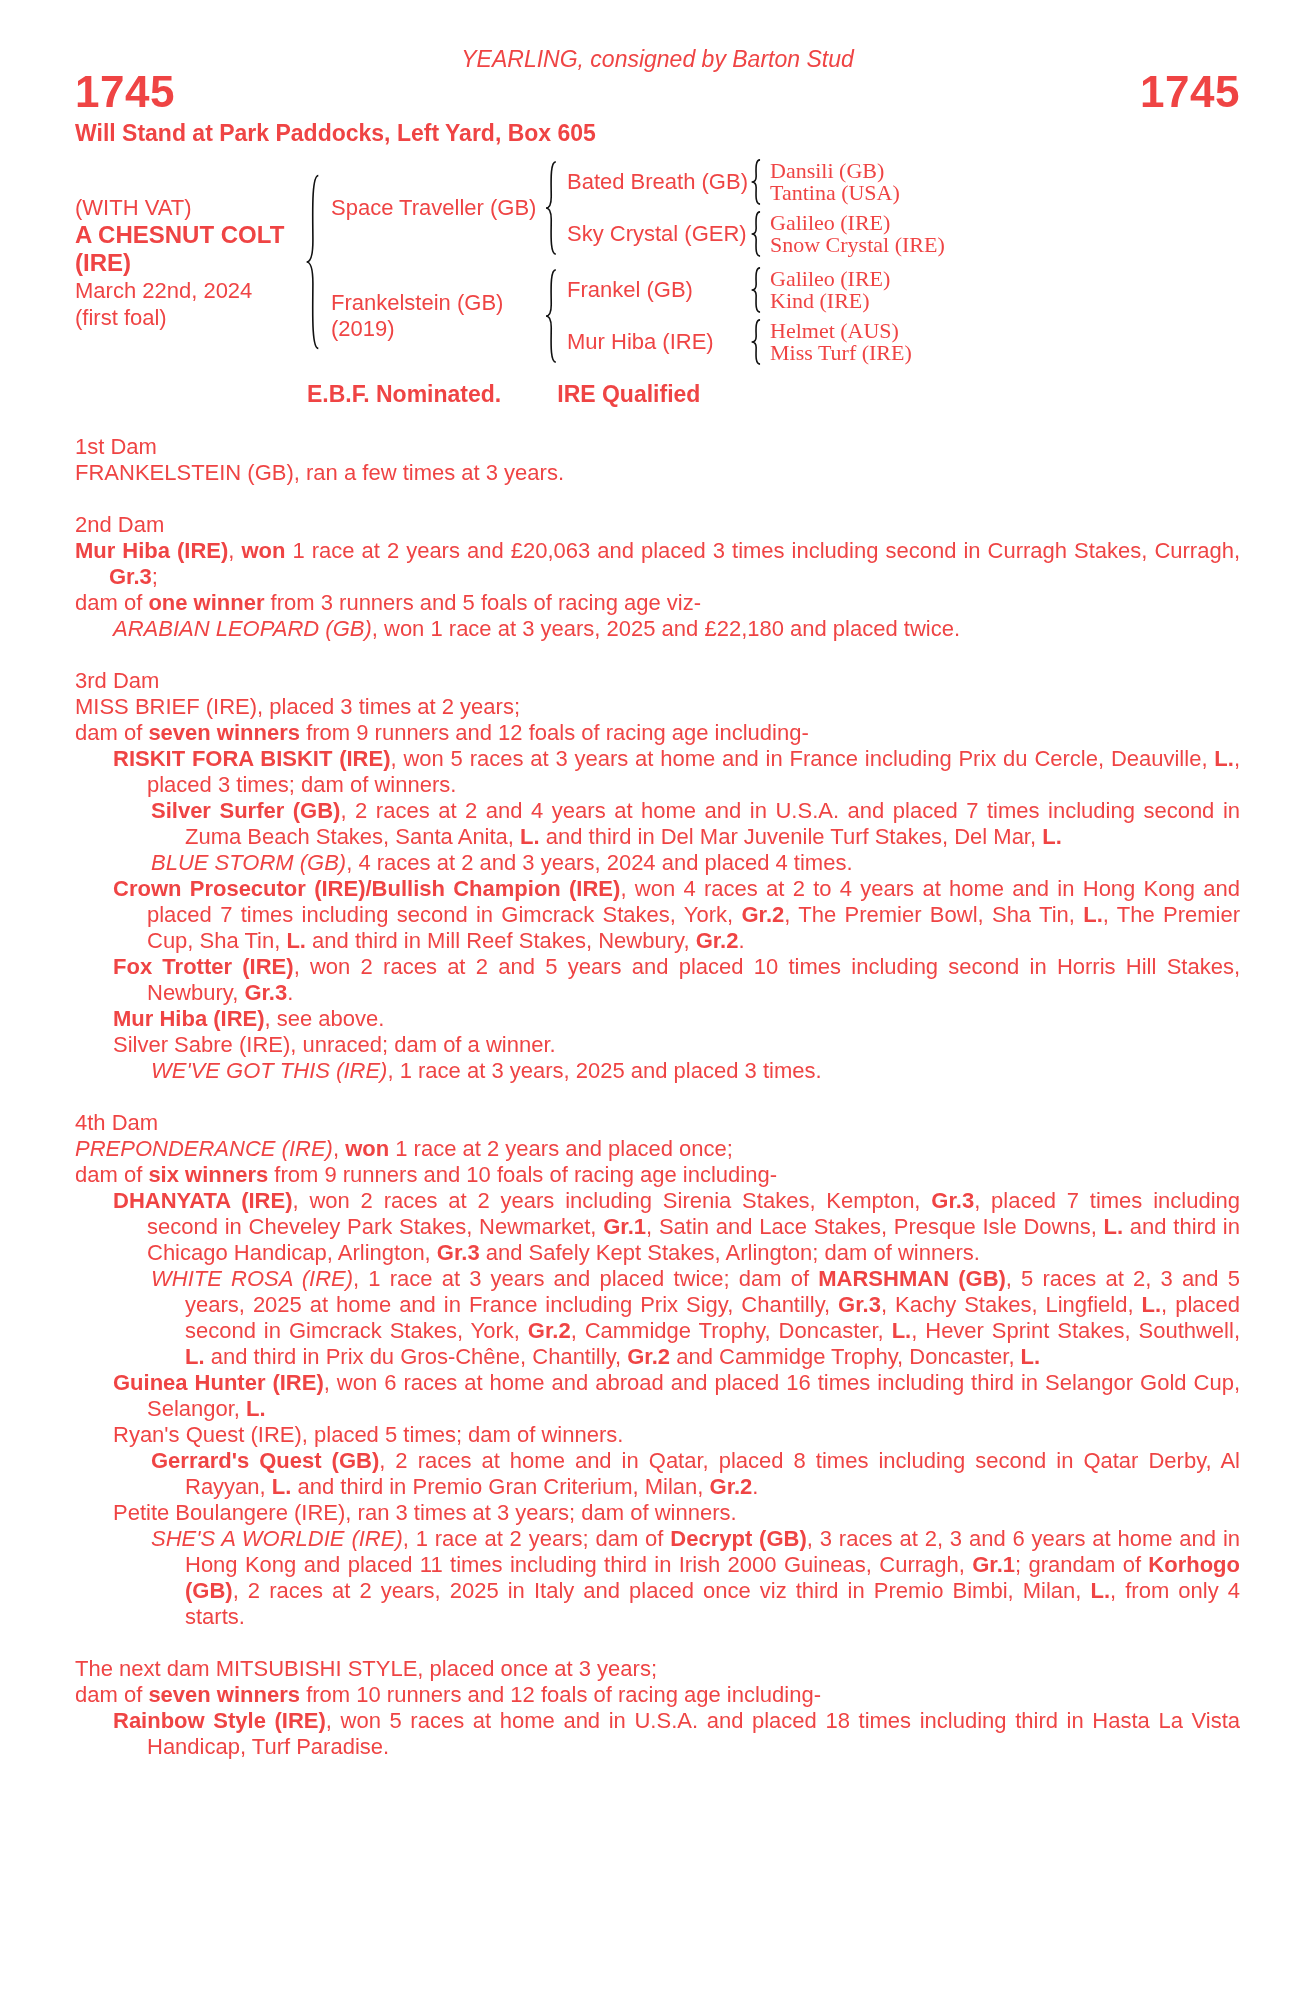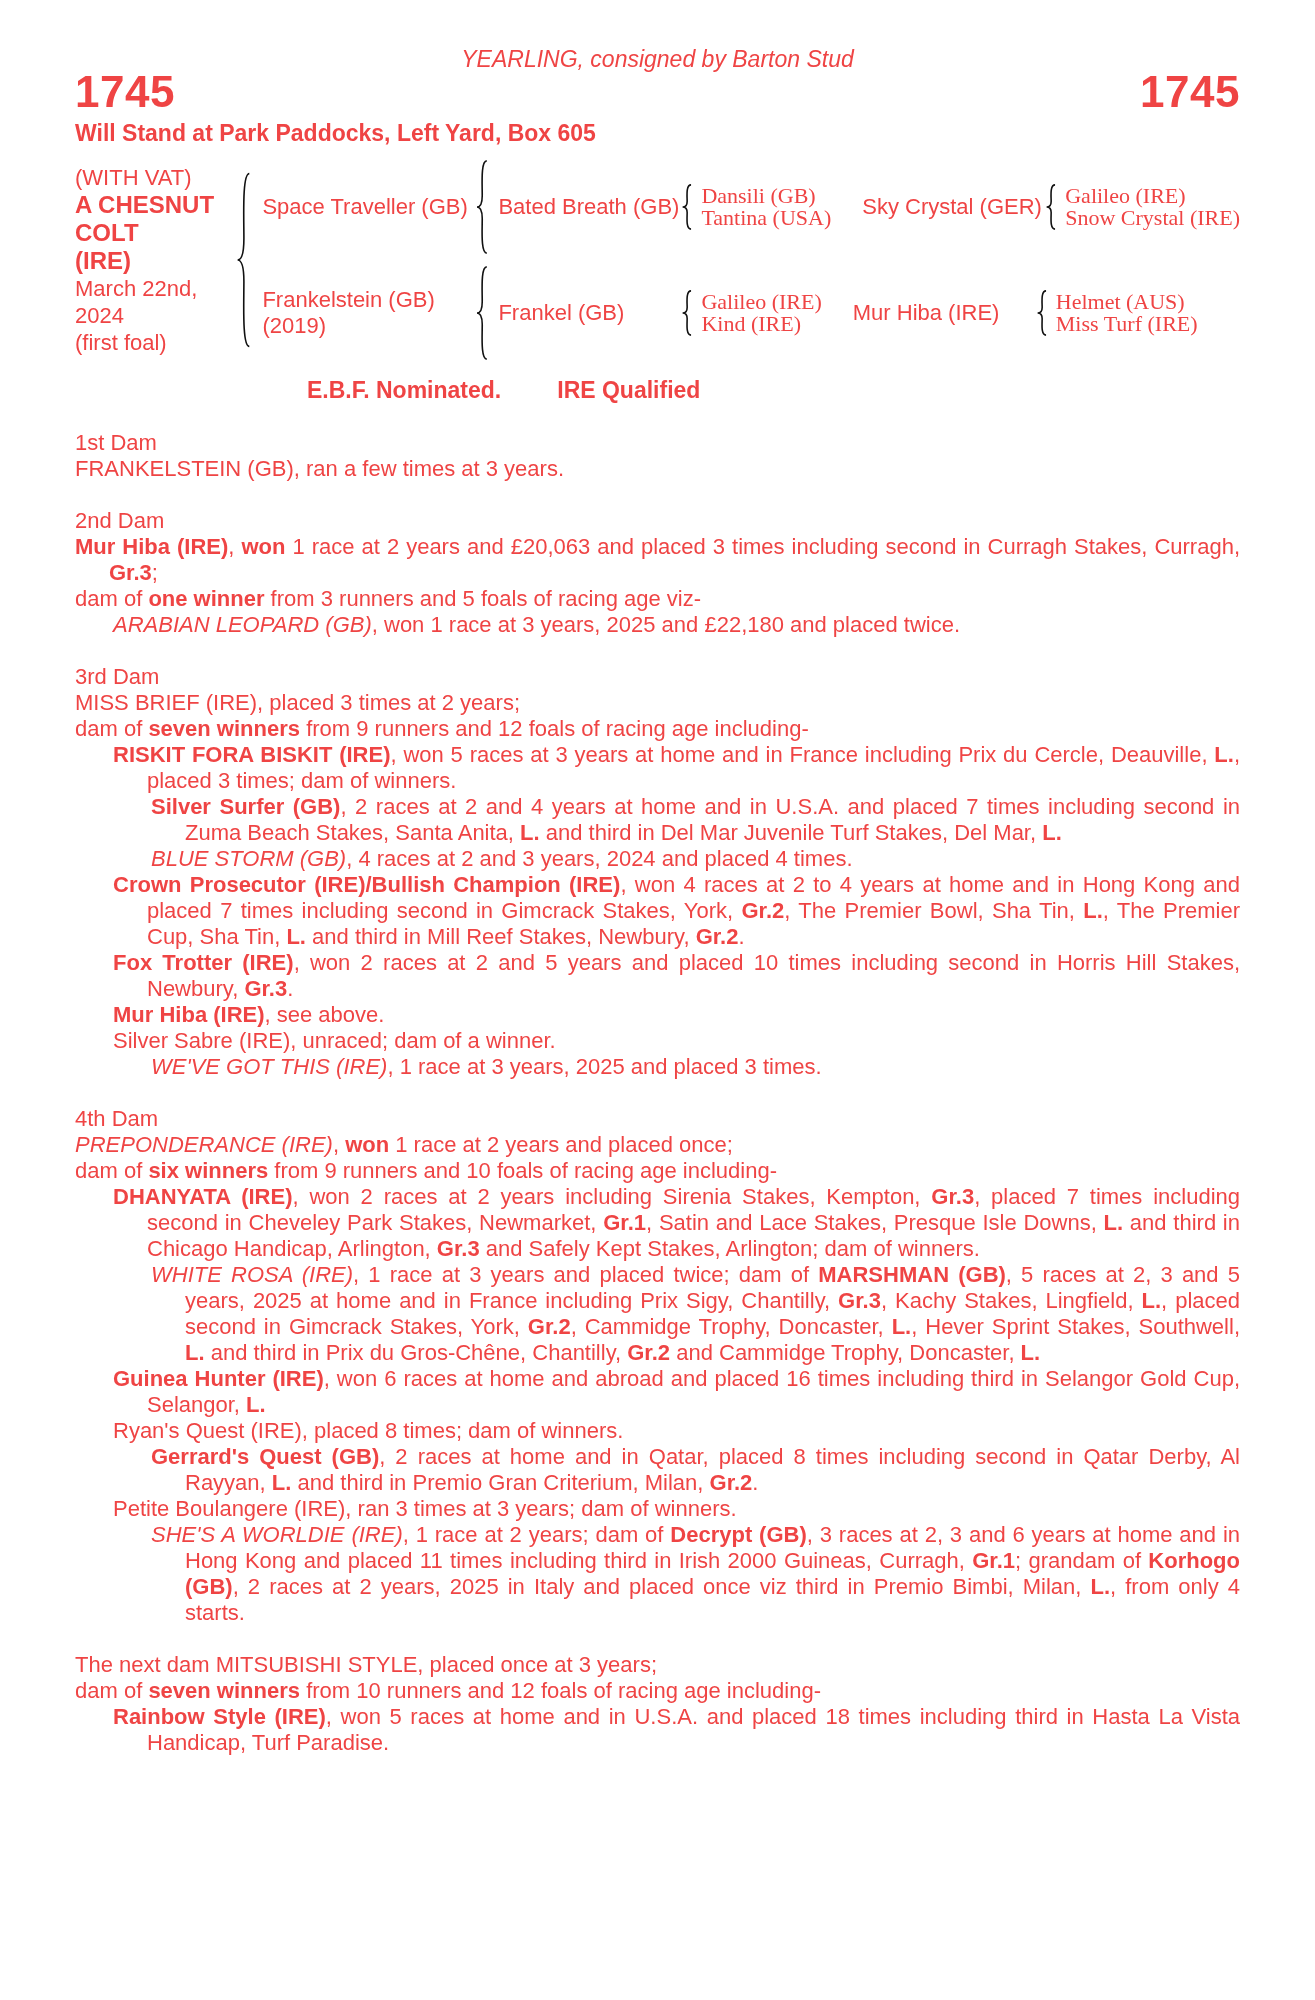--- a/index.html
+++ b/index.html
@@ -19,21 +19,21 @@
   .lotrow{display:flex;justify-content:space-between;align-items:flex-start;margin-top:0px;height:44px;gap:28px;}
   .lot{font-size:44px;line-height:40px;font-weight:bold;letter-spacing:0.5px;}
   .standline{font-size:23px;font-weight:bold;margin-top:4px;}
   
   .ped{display:flex;align-items:center;margin-top:12px;font-size:22px;}
   .ped-subject{width:228px;line-height:27px;}
   .sub-bold{font-weight:bold;font-size:24px;line-height:28px;}
   .gen1col{display:flex;flex-direction:column;gap:10px;}
   .gen1{display:flex;align-items:center;}
   .g1name{width:212px;padding-left:10px;line-height:26px;}
-  .gen2col{display:flex;flex-direction:row;gap:22px;}
+  .gen2col{display:flex;flex-direction:column;gap:6px;}
   .gen2{display:flex;align-items:center;}
   .g2name{width:182px;padding-left:9px;line-height:24px;}
   .gen3col{display:flex;flex-direction:column;justify-content:center;padding-left:8px;font-family:Liberation Serif, serif;}
   .g3{height:22px;line-height:22px;white-space:nowrap;}
   .brace{display:block;flex:none;}
   .brace-s{width:13px;height:46px;}
   .brace-m{width:15px;height:96px;}
   .brace-l{width:18px;height:180px;}
   
   .nomrow{display:flex;gap:56px;padding-left:232px;margin-top:16px;font-weight:bold;font-size:23px;align-items:flex-end;}
@@ -173,21 +173,21 @@
         <p class="para lvl1"><span>Silver Sabre (IRE), unraced; dam of a winner.</span></p>
         <p class="para lvl2"><span class="i">WE'VE GOT THIS (IRE)</span><span>, 1 race at 3 years, 2025 and placed 3 times.</span></p>
       </div>
       <div class="section">
         <div class="sec-heading">4th Dam</div>
         <p class="para lvl0"><span class="i">PREPONDERANCE (IRE)</span><span>, </span><span class="b">won</span><span> 1 race at 2 years and placed once;</span></p>
         <p class="para lvl0"><span>dam of </span><span class="b">six winners</span><span> from 9 runners and 10 foals of racing age including-</span></p>
         <p class="para lvl1"><span class="b">DHANYATA (IRE)</span><span>, won 2 races at 2 years including Sirenia Stakes, Kempton, </span><span class="b">Gr.3</span><span>, placed 7 times including second in Cheveley Park Stakes, Newmarket, </span><span class="b">Gr.1</span><span>, Satin and Lace Stakes, Presque Isle Downs, </span><span class="b">L.</span><span> and third in Chicago Handicap, Arlington, </span><span class="b">Gr.3</span><span> and Safely Kept Stakes, Arlington; dam of winners.</span></p>
         <p class="para lvl2"><span class="i">WHITE ROSA (IRE)</span><span>, 1 race at 3 years and placed twice; dam of </span><span class="b">MARSHMAN (GB)</span><span>, 5 races at 2, 3 and 5 years, 2025 at home and in France including Prix Sigy, Chantilly, </span><span class="b">Gr.3</span><span>, Kachy Stakes, Lingfield, </span><span class="b">L.</span><span>, placed second in Gimcrack Stakes, York, </span><span class="b">Gr.2</span><span>, Cammidge Trophy, Doncaster, </span><span class="b">L.</span><span>, Hever Sprint Stakes, Southwell, </span><span class="b">L.</span><span> and third in Prix du Gros-Chêne, Chantilly, </span><span class="b">Gr.2</span><span> and Cammidge Trophy, Doncaster, </span><span class="b">L.</span></p>
         <p class="para lvl1"><span class="b">Guinea Hunter (IRE)</span><span>, won 6 races at home and abroad and placed 16 times including third in Selangor Gold Cup, Selangor, </span><span class="b">L.</span></p>
-        <p class="para lvl1"><span>Ryan's Quest (IRE), placed 8 times; dam of winners.</span></p>
+        <p class="para lvl1"><span>Ryan's Quest (IRE), placed 5 times; dam of winners.</span></p>
         <p class="para lvl2"><span class="b">Gerrard's Quest (GB)</span><span>, 2 races at home and in Qatar, placed 8 times including second in Qatar Derby, Al Rayyan, </span><span class="b">L.</span><span> and third in Premio Gran Criterium, Milan, </span><span class="b">Gr.2</span><span>.</span></p>
         <p class="para lvl1"><span>Petite Boulangere (IRE), ran 3 times at 3 years; dam of winners.</span></p>
         <p class="para lvl2"><span class="i">SHE'S A WORLDIE (IRE)</span><span>, 1 race at 2 years; dam of </span><span class="b">Decrypt (GB)</span><span>, 3 races at 2, 3 and 6 years at home and in Hong Kong and placed 11 times including third in Irish 2000 Guineas, Curragh, </span><span class="b">Gr.1</span><span>; grandam of </span><span class="b">Korhogo (GB)</span><span>, 2 races at 2 years, 2025 in Italy and placed once viz third in Premio Bimbi, Milan, </span><span class="b">L.</span><span>, from only 4 starts.</span></p>
       </div>
       <div class="section">
         <p class="para lvl0"><span>The next dam MITSUBISHI STYLE, placed once at 3 years;</span></p>
         <p class="para lvl0"><span>dam of </span><span class="b">seven winners</span><span> from 10 runners and 12 foals of racing age including-</span></p>
         <p class="para lvl1"><span class="b">Rainbow Style (IRE)</span><span>, won 5 races at home and in U.S.A. and placed 18 times including third in Hasta La Vista Handicap, Turf Paradise.</span></p>
       </div>
     </div>

